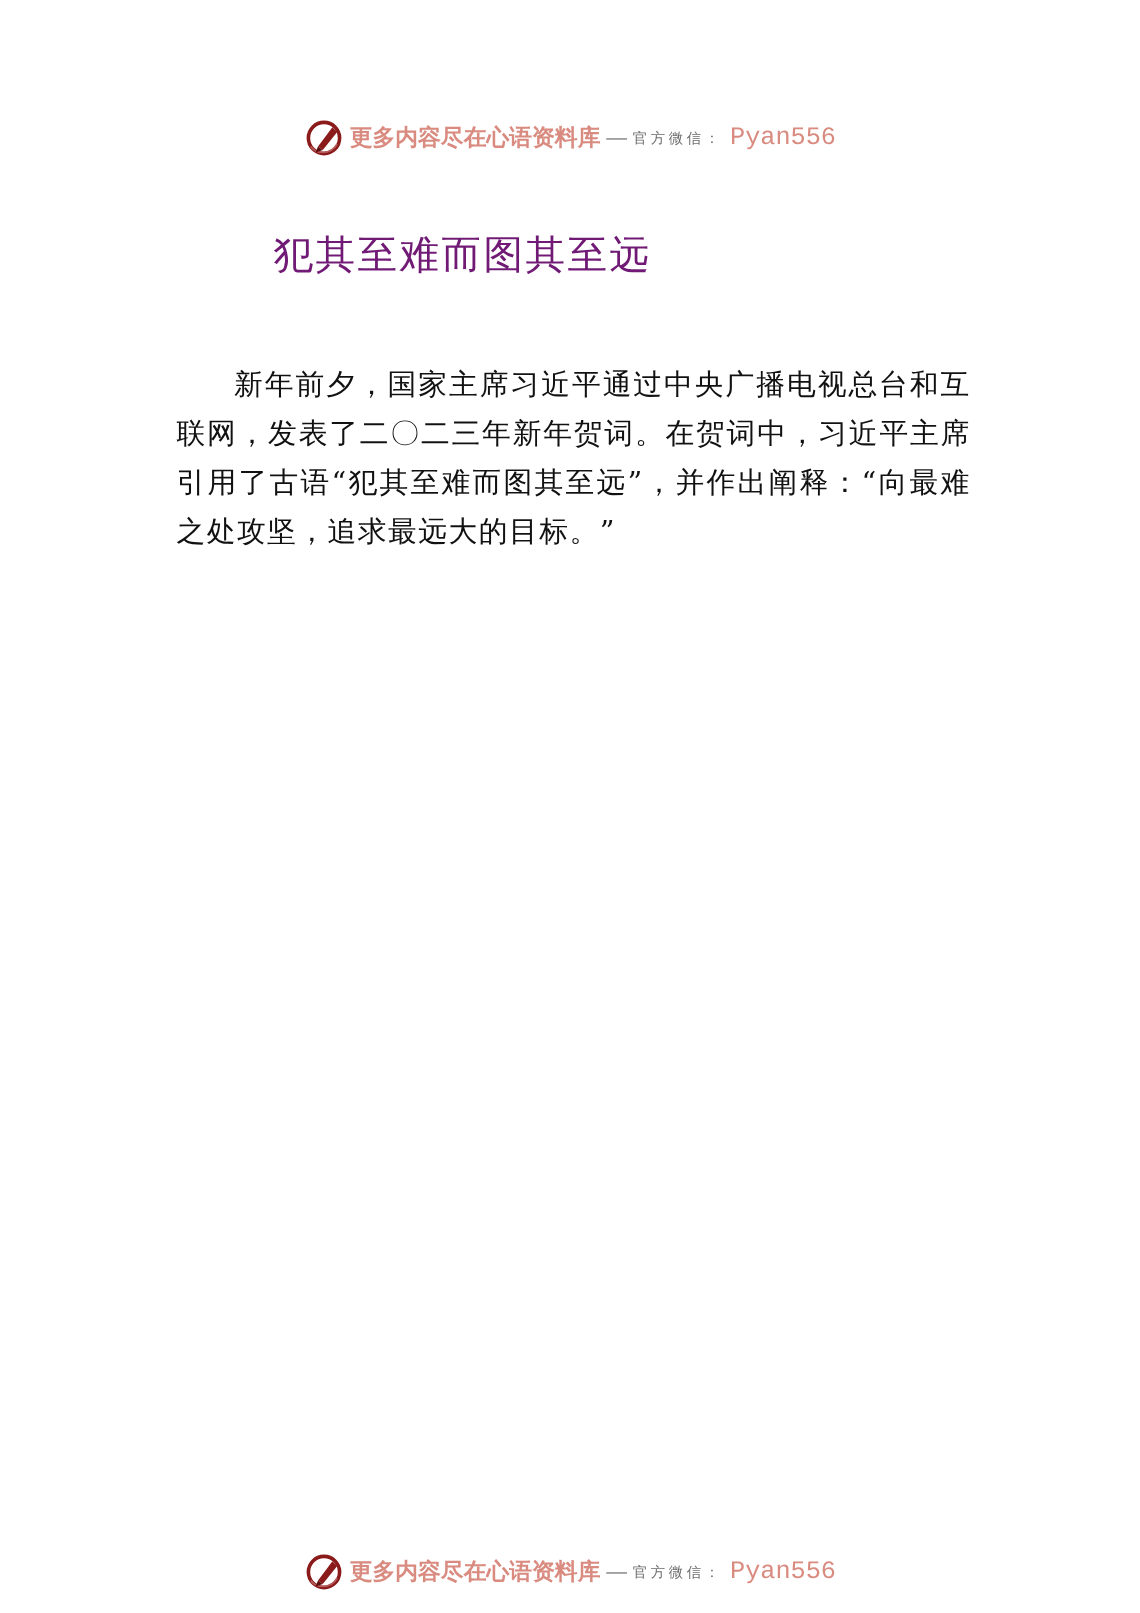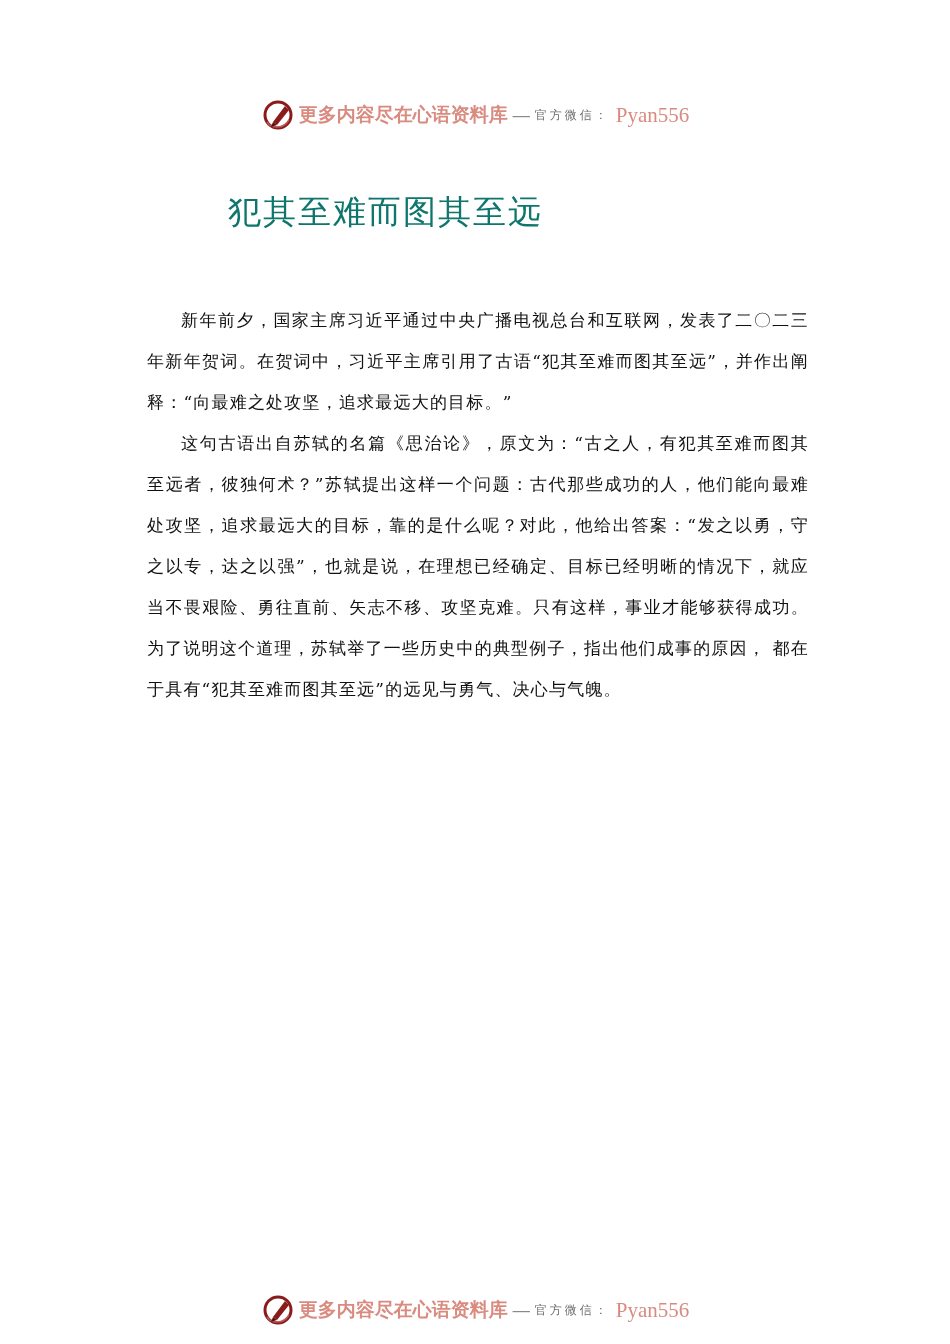--- a/index.html
+++ b/index.html
@@ -47,42 +47,42 @@
     color: #8a8a8a;
     font-size: 19px;
   }
   .banner-gray {
     font-family: "DejaVu Serif", "Liberation Serif", serif;
     font-size: 12px;
     color: #6e6e6e;
     letter-spacing: 3px;
   }
   .banner-id {
-    font-family: Liberation Serif, serif;
+    font-family: Liberation Mono, monospace;
     font-size: 21px;
     color: #d98b80;
     margin-left: 2px;
   }
   .title {
     position: absolute;
     top: 190px;
     left: 0;
     width: 771px;
     text-align: center;
     font-size: 33px;
     font-family: "DejaVu Serif", "Liberation Serif", serif;
-    color: #0f766e;
+    color: #701a75;
     letter-spacing: 2px;
   }
   .body-text {
     position: absolute;
     top: 300px;
     left: 147px;
     width: 662px;
-    font-size: 17px;
+    font-size: 24px;
     line-height: 41px;
     letter-spacing: 1.2px;
     text-align: justify;
     color: #111;
   }
   .body-text p {
     margin: 0;
     text-indent: 2em;
   }
 </style>
@@ -103,21 +103,20 @@
     <span class="banner-dash">—</span>
     <span class="banner-gray">官方微信：</span>
     <span class="banner-id">Pyan556</span>
   </div>
 </div>
 
 <div class="title">犯其至难而图其至远</div>
 
 <div class="body-text">
   <p>新年前夕，国家主席习近平通过中央广播电视总台和互联网，发表了二〇二三年新年贺词。在贺词中，习近平主席引用了古语“犯其至难而图其至远”，并作出阐释：“向最难之处攻坚，追求最远大的目标。”</p>
-  <p>这句古语出自苏轼的名篇《思治论》，原文为：“古之人，有犯其至难而图其至远者，彼独何术？”苏轼提出这样一个问题：古代那些成功的人，他们能向最难处攻坚，追求最远大的目标，靠的是什么呢？对此，他给出答案：“发之以勇，守之以专，达之以强”，也就是说，在理想已经确定、目标已经明晰的情况下，就应当不畏艰险、勇往直前、矢志不移、攻坚克难。只有这样，事业才能够获得成功。为了说明这个道理，苏轼举了一些历史中的典型例子，指出他们成事的原因， 都在于具有“犯其至难而图其至远”的远见与勇气、决心与气魄。</p>
 </div>
 
 <div class="banner bottom">
   <div class="banner-inner">
     <span class="logo">
       <svg width="34" height="34" viewBox="0 0 34 34">
         <circle cx="17" cy="17" r="13" fill="none" stroke="#8b1a1a" stroke-width="3"></circle>
         <path d="M6 24 C 10 30, 22 32, 28 22" fill="none" stroke="#b45a5a" stroke-width="1.5"></path>
         <path d="M12 24 L 24 8 L 28 12 L 16 27 Z" fill="#8b1a1a"></path>
         <path d="M12 24 L 10 29 L 16 27 Z" fill="#5a0e0e"></path>

